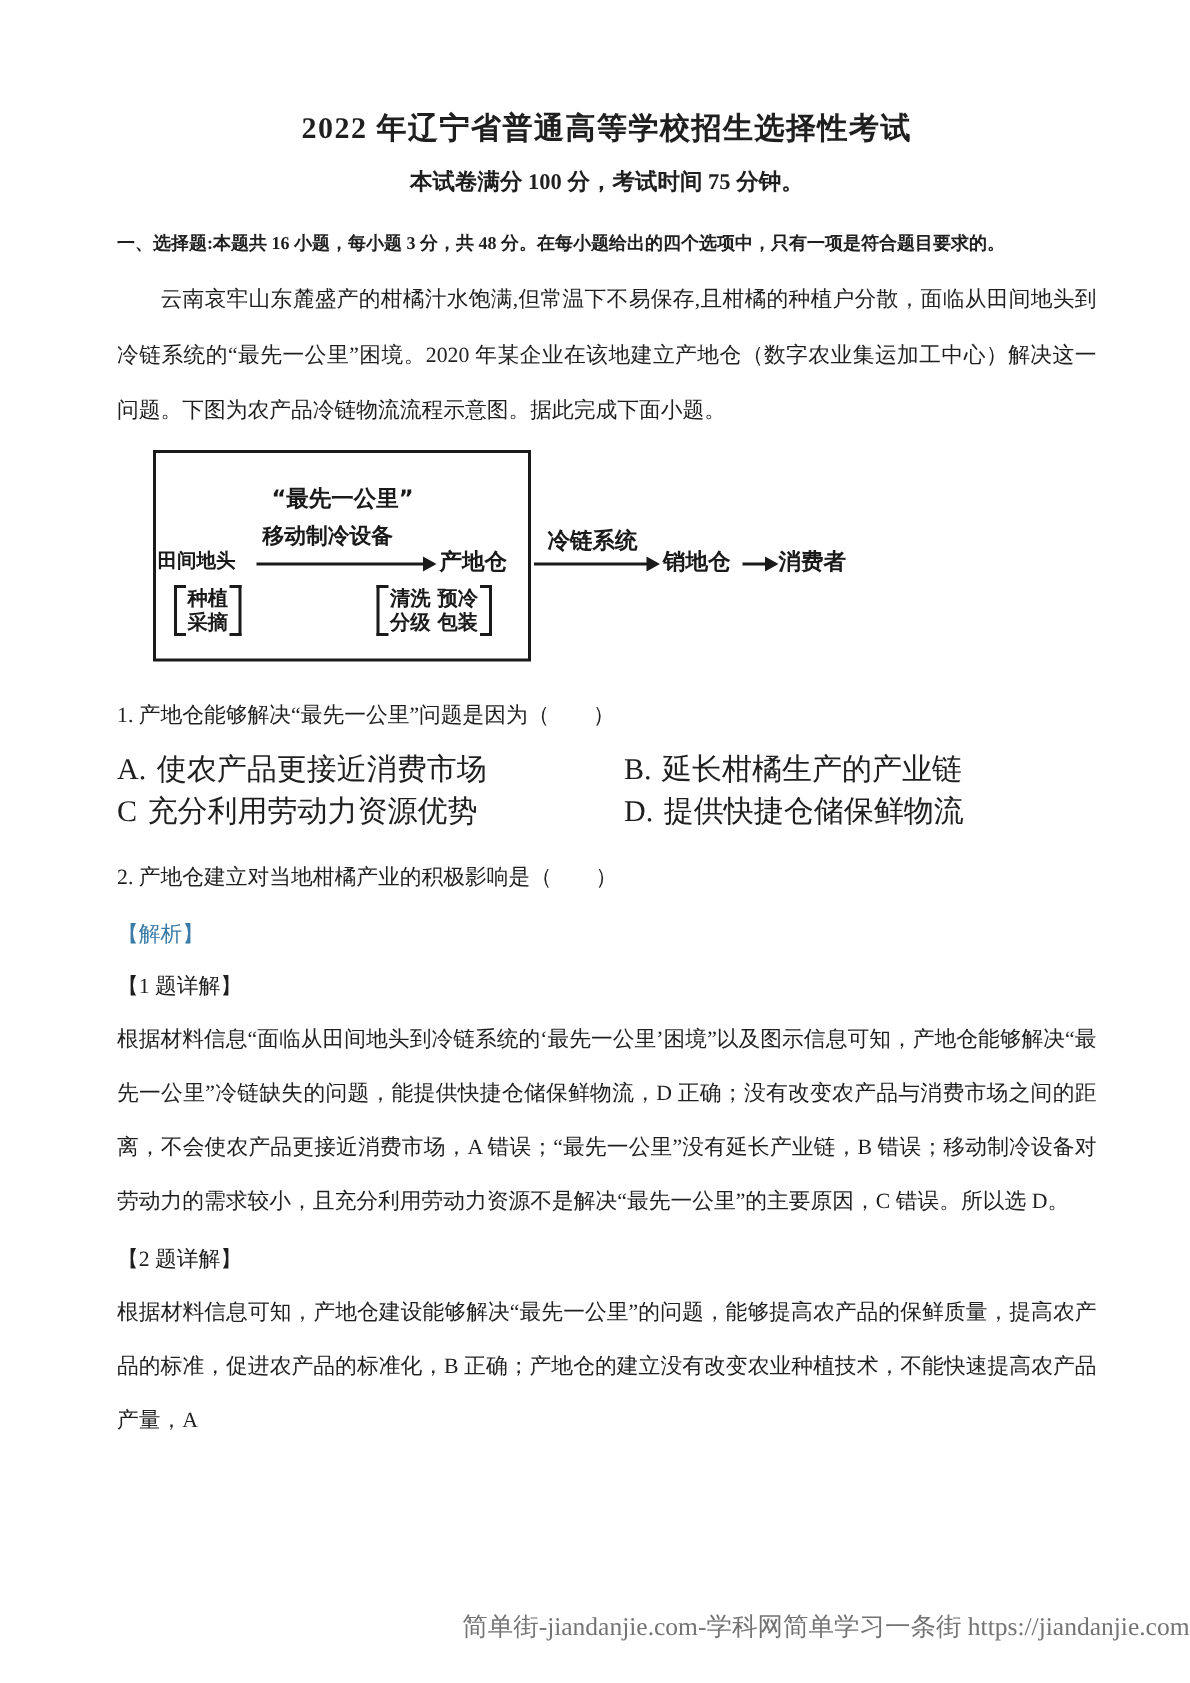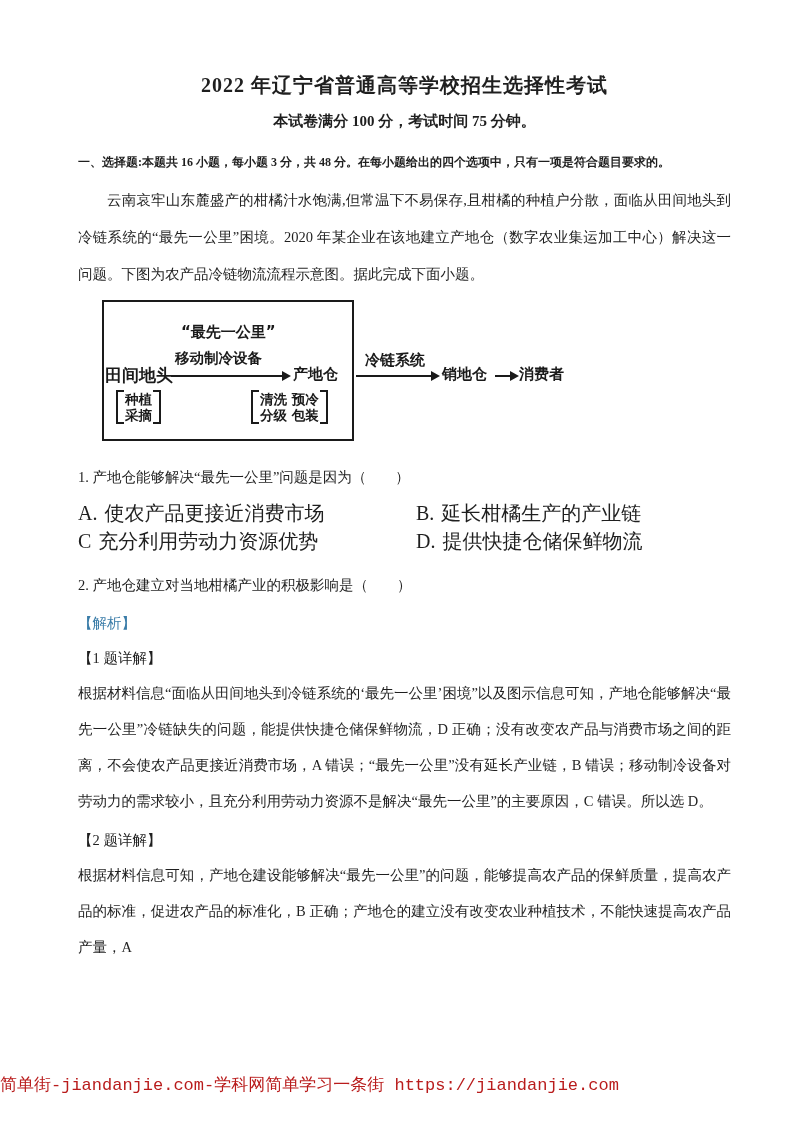--- a/index.html
+++ b/index.html
@@ -102,44 +102,44 @@
   .analysis-label { margin-top:14px; font-size:14.5px; line-height:24px; }
   .detail-header { margin-top:11px; font-size:14.5px; line-height:24px; }
   .detail-text {
     margin-top:5px;
     font-size:14.5px; line-height:36px;
     text-align:justify;
   }
 
   .footer {
     position:absolute; left:0; bottom:26px; width:100%;
-    text-align:left;
-    font-family:Liberation Mono, monospace;
-    font-size:17px; color:#b91c1c;
+    text-align:right;
+    font-family:Liberation Serif, serif;
+    font-size:17px; color:#737373;
   }
 </style>
 </head>
 <body>
 
 <div class="page">
   <div class="content">
 
     <div class="doc-title">2022 年辽宁省普通高等学校招生选择性考试</div>
     <div class="exam-info">本试卷满分 100 分，考试时间 75 分钟。</div>
 
     <div class="section-heading">一、选择题:本题共 16 小题，每小题 3 分，共 48 分。在每小题给出的四个选项中，只有一项是符合题目要求的。</div>
 
     <div class="material">云南哀牢山东麓盛产的柑橘汁水饱满,但常温下不易保存,且柑橘的种植户分散，面临从田间地头到冷链系统的“最先一公里”困境。2020 年某企业在该地建立产地仓（数字农业集运加工中心）解决这一问题。下图为农产品冷链物流流程示意图。据此完成下面小题。</div>
 
     <div class="diagram">
       <div class="flow-box"></div>
 
       <span class="dg-label" style="left:103px; top:22px;">“最先一公里”</span>
 
-      <span class="dg-label" style="left:27px; top:65px; font-size:17px;">田间地头</span>
+      <span class="dg-label" style="left:27px; top:65px; font-size:13px;">田间地头</span>
 
       <span class="dg-label" style="left:97px; top:48px; font-size:14.5px;">移动制冷设备</span>
 
       <div class="harrow" style="left:93px; top:75px; width:118px;"></div>
 
       <span class="dg-label" style="left:215px; top:64px;">产地仓</span>
 
       <span class="bracket" style="left:38px; top:90px;text-align:right;">
         <span>种植</span><br>
         <span>采摘</span>

